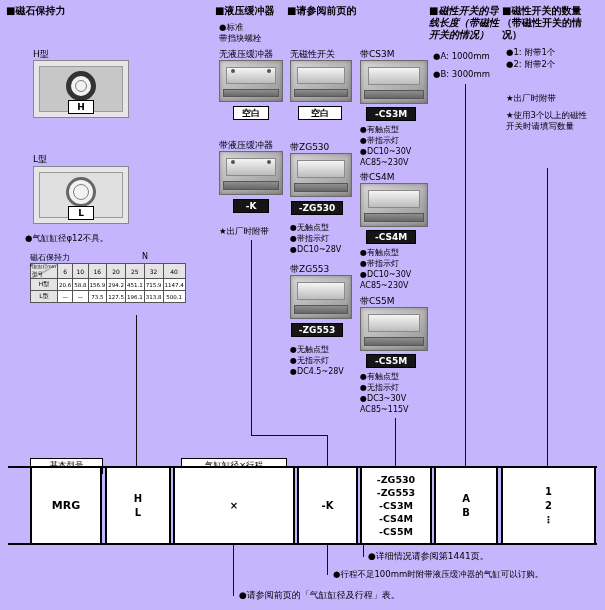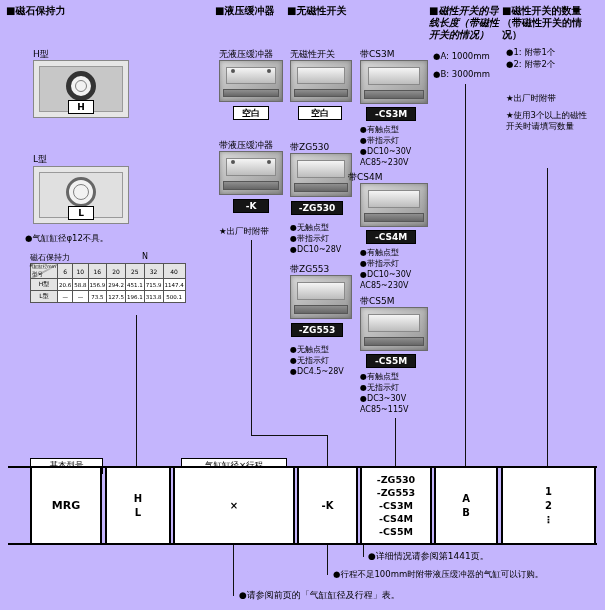--- a/index.html
+++ b/index.html
@@ -113,41 +113,42 @@
         <td>73.5</td>
         <td>127.5</td>
         <td>196.1</td>
         <td>313.8</td>
         <td>500.1</td>
       </tr>
     </tbody>
   </table>
 
   <div class="col-header" style="left:215px; top:5px;">■液压缓冲器</div>
+  <div class="txt85" style="left:219px; top:22px; width:70px;">●标准<br>带挡块螺栓</div>
 
   <div class="txt9" style="left:219px; top:49px;">无液压缓冲器</div>
   <div class="photo" style="left:219px; top:60px; width:64px; height:42px;">
     <div class="ph-body"></div>
     <div class="ph-rail"></div>
     <div class="ph-screw" style="left:18%; top:20%;"></div>
     <div class="ph-screw" style="right:18%; top:20%;"></div>
   </div>
   <div class="code-tag blank" style="left:233px; top:106px; width:36px;">空白</div>
 
   <div class="txt9" style="left:219px; top:140px;">带液压缓冲器</div>
   <div class="photo" style="left:219px; top:151px; width:64px; height:44px;">
     <div class="ph-body"></div>
     <div class="ph-rail"></div>
     <div class="ph-screw" style="left:18%; top:20%;"></div>
     <div class="ph-screw" style="right:18%; top:20%;"></div>
   </div>
   <div class="code-tag filled" style="left:233px; top:199px; width:36px;">-K</div>
   <div class="txt85" style="left:219px; top:226px;">★出厂时附带</div>
 
-  <div class="col-header" style="left:287px; top:5px;">■无磁性开关</div>
+  <div class="col-header" style="left:287px; top:5px;">■请参阅前页的</div>
 
   <div class="txt9" style="left:290px; top:49px;">无磁性开关</div>
   <div class="photo" style="left:290px; top:60px; width:62px; height:42px;">
     <div class="ph-body"></div>
     <div class="ph-rail"></div>
   </div>
   <div class="code-tag blank" style="left:298px; top:106px; width:44px;">空白</div>
 
   <div class="txt9" style="left:290px; top:142px;">带ZG530</div>
   <div class="photo" style="left:290px; top:153px; width:62px; height:44px;">
@@ -166,21 +167,21 @@
   <div class="notes" style="left:290px; top:344px;">●无触点型<br>●无指示灯<br>●DC4.5~28V</div>
 
   <div class="txt9" style="left:360px; top:49px;">带CS3M</div>
   <div class="photo" style="left:360px; top:60px; width:68px; height:44px;">
     <div class="ph-body"></div>
     <div class="ph-rail"></div>
   </div>
   <div class="code-tag filled" style="left:366px; top:107px; width:50px;">-CS3M</div>
   <div class="notes" style="left:360px; top:124px;">●有触点型<br>●带指示灯<br>●DC10~30V<br>AC85~230V</div>
 
-  <div class="txt9" style="left:348px; top:172px;">带CS4M</div>
+  <div class="txt9" style="left:360px; top:172px;">带CS4M</div>
   <div class="photo" style="left:360px; top:183px; width:68px; height:44px;">
     <div class="ph-body"></div>
     <div class="ph-rail"></div>
   </div>
   <div class="code-tag filled" style="left:366px; top:230px; width:50px;">-CS4M</div>
   <div class="notes" style="left:360px; top:247px;">●有触点型<br>●带指示灯<br>●DC10~30V<br>AC85~230V</div>
 
   <div class="txt9" style="left:360px; top:296px;">带CS5M</div>
   <div class="photo" style="left:360px; top:307px; width:68px; height:44px;">
     <div class="ph-body"></div>

